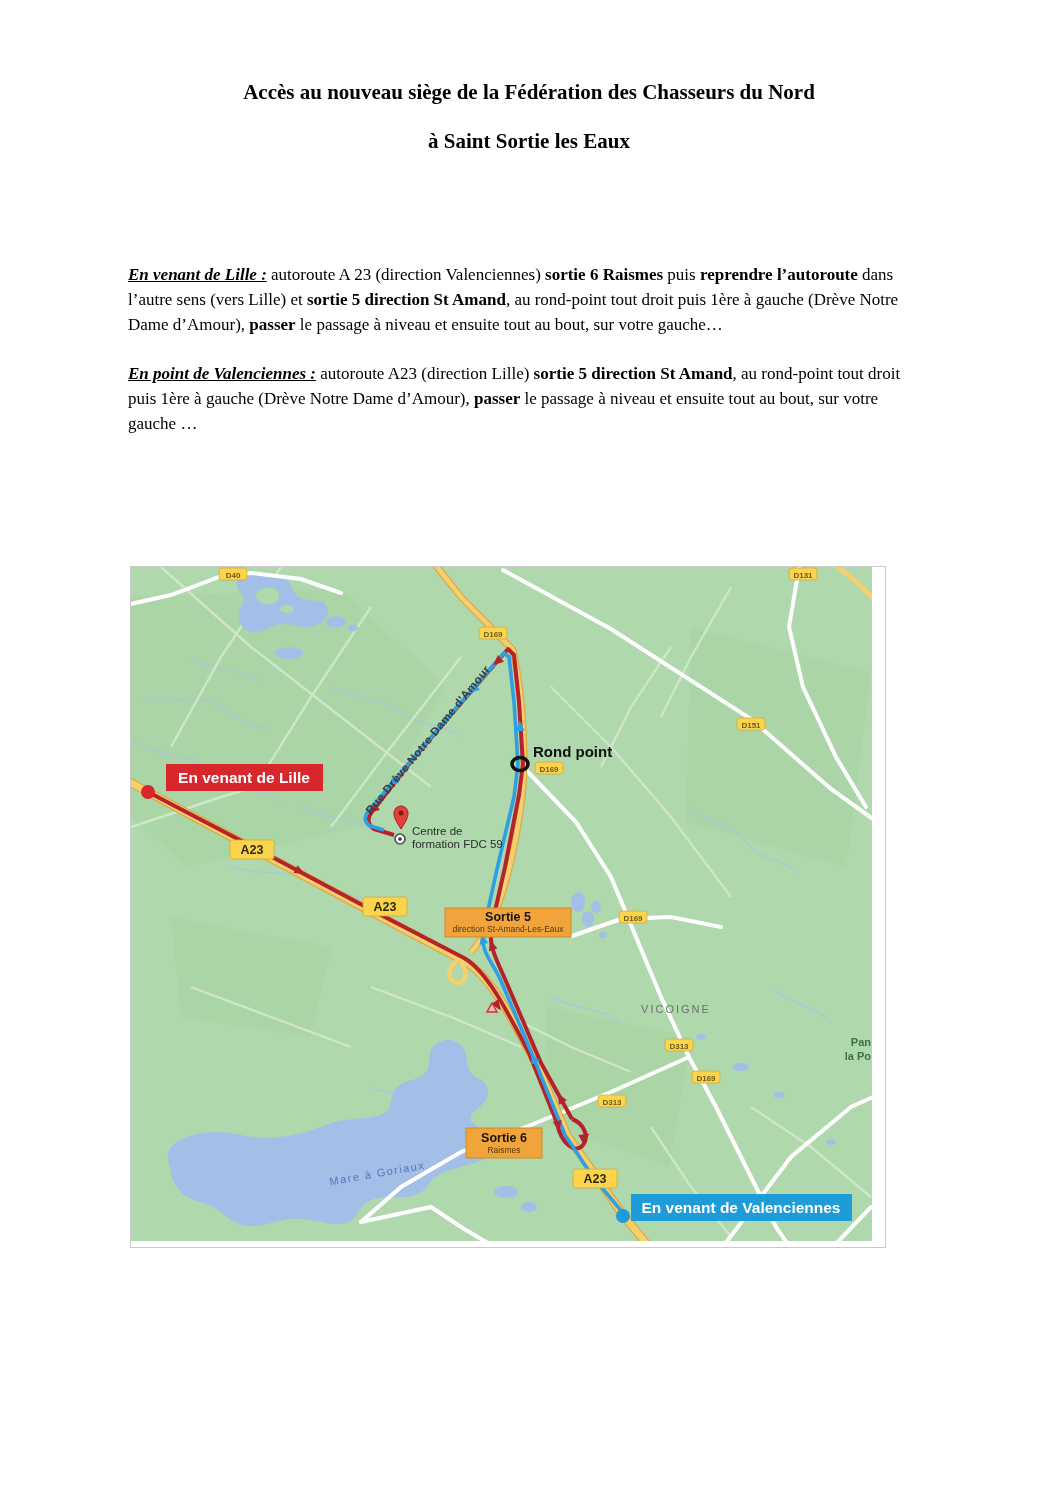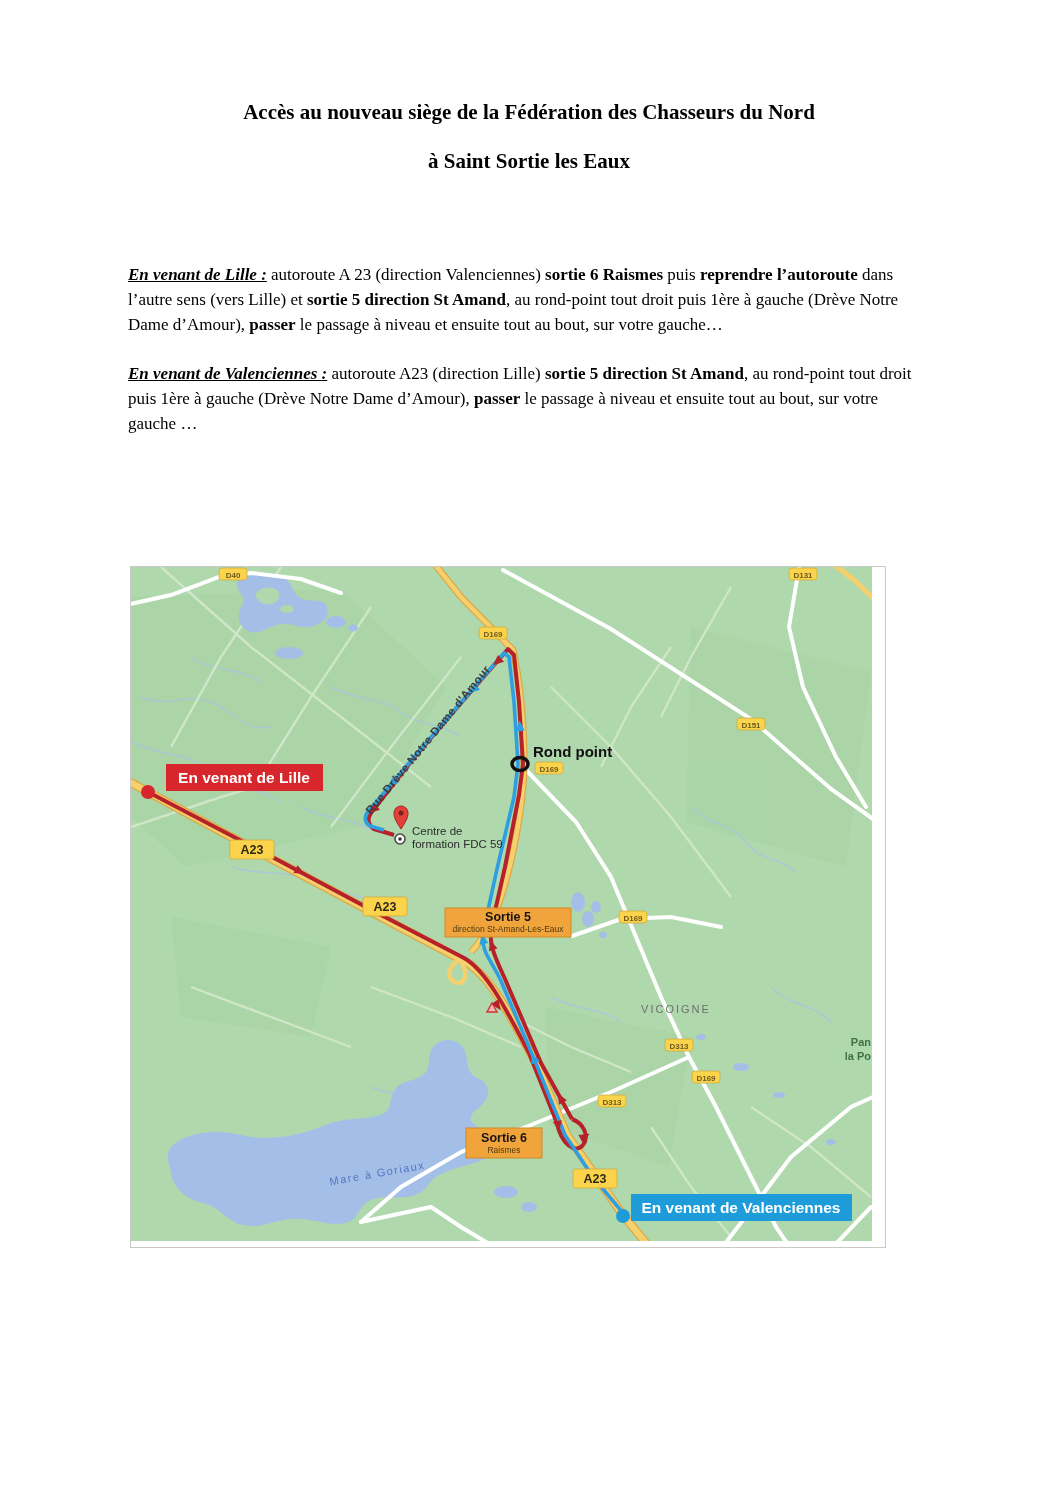--- a/index.html
+++ b/index.html
@@ -1,18 +1,18 @@
 <!DOCTYPE html>
 <html><head>
 <meta charset="utf-8">
 <style>
   html,body{margin:0;padding:0;background:#ffffff;}
   body{width:1058px;height:1497px;position:relative;font-family:"Liberation Serif", serif;color:#000;}
   .title{ text-align:center;font-weight:bold;font-size:21px;margin:0;}
-  .title1{padding-top:100px;text-align:center;}
+  .title1{padding-top:80px;text-align:center;}
   .title2{padding-top:24px;}
   .doc-body{position:absolute;left:128px;top:262px;width:786px;font-size:17px;line-height:25px;}
   .para{margin:0 0 24px 0;}
   .b{font-weight:bold;}
   .biu{font-weight:bold;font-style:italic;text-decoration:underline;}
   .map-frame{position:absolute;left:130px;top:566px;width:754px;height:680px;border:1px solid #c9c9c9;background:#ffffff;overflow:hidden;}
   svg text{font-family:"Liberation Sans", sans-serif;}
   .rlbl{font-size:8px;font-weight:bold;fill:#6b5a20;}
   .albl{font-size:12.5px;font-weight:bold;fill:#2f2a12;}
   .banner-t{font-size:15.5px;font-weight:bold;fill:#ffffff;}
@@ -20,21 +20,21 @@
   .exit-s{font-size:8.5px;fill:#4a3a10;}
 </style>
 </head>
 <body>
 
 <h1 class="title title1">Accès au nouveau siège de la Fédération des Chasseurs du Nord</h1>
 <h1 class="title title2">à Saint Sortie les Eaux</h1>
 
 <div class="doc-body">
   <p class="para"><span class="biu">En venant de Lille :</span><span> autoroute A 23 (direction Valenciennes) </span><span class="b">sortie 6 Raismes</span><span> puis </span><span class="b">reprendre l’autoroute</span><span> dans l’autre sens (vers Lille) et </span><span class="b">sortie 5 direction St Amand</span><span>, au rond-point tout droit puis 1ère à gauche (Drève Notre Dame d’Amour), </span><span class="b">passer</span><span> le passage à niveau et ensuite tout au bout, sur votre gauche…</span></p>
-  <p class="para"><span class="biu">En venant de Valenciennes :</span><span> autoroute A23 (direction Lille) </span><span class="b">sortie 5 direction St Amand</span><span>, au rond-point tout droit puis 1ère à gauche (Drève Notre Dame d’Amour), </span><span class="b">passer</span><span> le passage à niveau et ensuite tout au bout, sur votre gauche …</span></p>
+  <p class="para"><span class="biu">En point de Valenciennes :</span><span> autoroute A23 (direction Lille) </span><span class="b">sortie 5 direction St Amand</span><span>, au rond-point tout droit puis 1ère à gauche (Drève Notre Dame d’Amour), </span><span class="b">passer</span><span> le passage à niveau et ensuite tout au bout, sur votre gauche …</span></p>
 </div>
 
 <div class="map-frame">
 <svg width="754" height="680" viewBox="0 0 754 680">
 
   <rect x="0" y="0" width="754" height="680" fill="#afd8ac"></rect>
 
   <g fill="#a4d19e" opacity="0.4">
     <path d="M0,30 L210,22 L315,120 L235,258 L55,300 L0,250 Z"></path>
     <path d="M560,60 L740,105 L715,300 L555,255 Z"></path>

